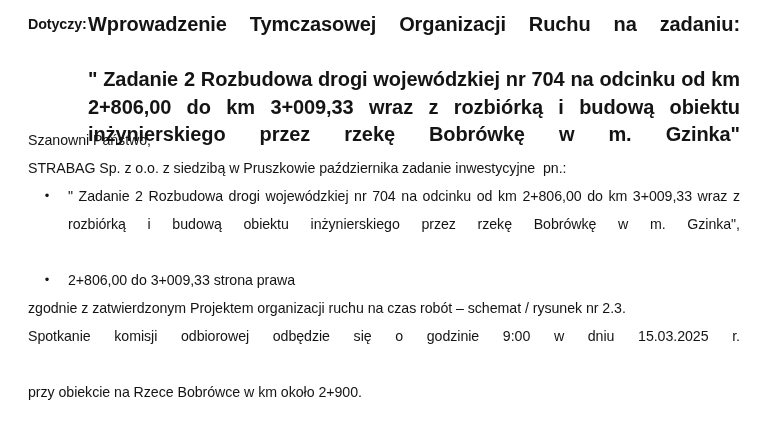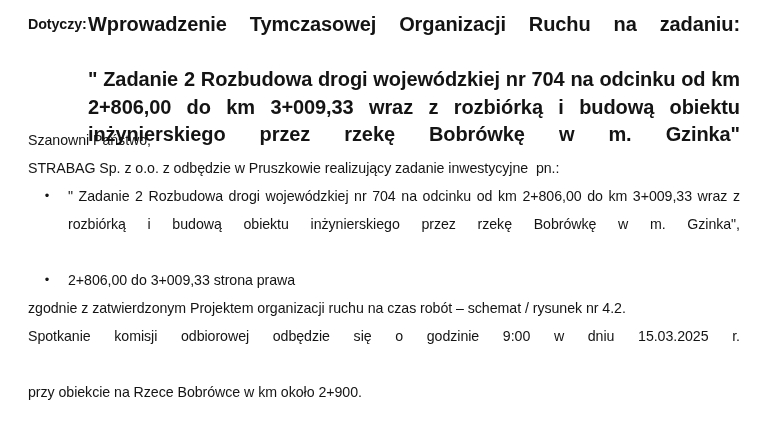--- a/index.html
+++ b/index.html
@@ -131,37 +131,37 @@
       <div class="subject-title">Wprowadzenie Tymczasowej Organizacji Ruchu na zadaniu:</div>
     </div>
 
     <div class="subject-title">" Zadanie 2 Rozbudowa drogi wojewódzkiej nr 704 na odcinku od km 2+806,00 do km 3+009,33 wraz z rozbiórką i budową obiektu inżynierskiego przez rzekę Bobrówkę w m. Gzinka"</div>
   </div>
 
   <div class="body-block">
 
     <p class="para nojust">Szanowni Państwo,</p>
 
-    <p class="para nojust">STRABAG Sp. z o.o. z odbędzie w Pruszkowie realizujący zadanie inwestycyjne  pn.:</p>
+    <p class="para nojust">STRABAG Sp. z o.o. z siedzibą w Pruszkowie października zadanie inwestycyjne  pn.:</p>
 
     <ul class="bullet-list">
       <li class="bullet-item justify">
         <span class="dot">•</span>
         <span class="btext">" Zadanie 2 Rozbudowa drogi wojewódzkiej nr 704 na odcinku od km 2+806,00 do km 3+009,33 wraz z rozbiórką i budową obiektu inżynierskiego przez rzekę Bobrówkę w m. Gzinka",</span>
       </li>
     </ul>
 
 
     <ul class="bullet-list">
       <li class="bullet-item short">
         <span class="dot">•</span>
         <span class="btext">2+806,00 do 3+009,33 strona prawa</span>
       </li>
     </ul>
 
-    <p class="para nojust">zgodnie z zatwierdzonym Projektem organizacji ruchu na czas robót – schemat / rysunek nr 4.2.</p>
+    <p class="para nojust">zgodnie z zatwierdzonym Projektem organizacji ruchu na czas robót – schemat / rysunek nr 2.3.</p>
 
     <p class="para flow">Spotkanie komisji odbiorowej odbędzie się o godzinie 9:00 w dniu 15.03.2025 r.</p>
 
     <p class="para nojust">przy obiekcie na Rzece Bobrówce w km około 2+900.</p>
 
   </div>
 </div>
 
 </body></html>

